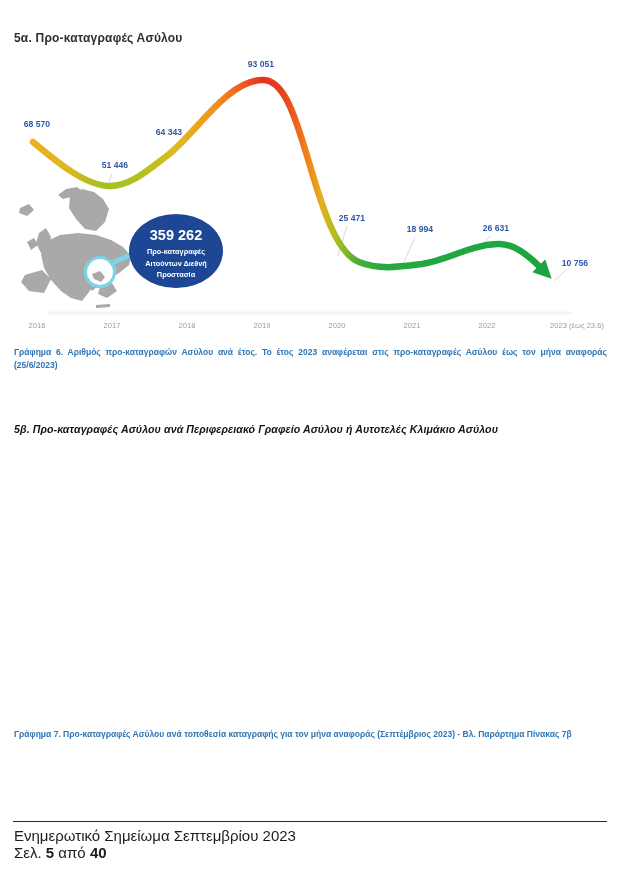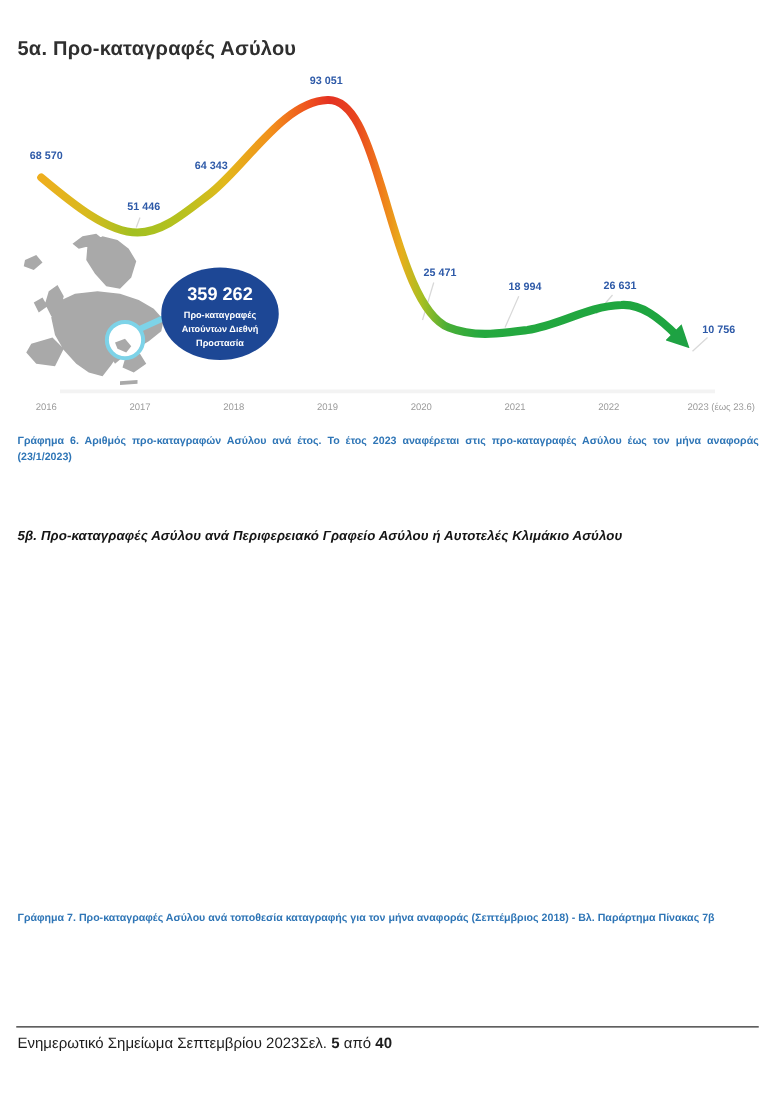--- a/index.html
+++ b/index.html
@@ -1,41 +1,41 @@
 <!DOCTYPE html>
 <html><head>
 <meta charset="utf-8">
 <style>
   html,body{margin:0;padding:0;background:#fff;}
   .page{
     position:relative;width:620px;height:876px;background:#ffffff;overflow:hidden;
     font-family:"Liberation Sans","DejaVu Sans",sans-serif;
   }
   .title-5a{
-    position:absolute;left:14px;top:31px;font-size:16px;font-weight:bold;color:#2f2f2f;letter-spacing:.2px;
+    position:absolute;left:14px;top:31px;font-size:12px;font-weight:bold;color:#2f2f2f;letter-spacing:.2px;
   }
   .chart-wrap{position:absolute;left:0;top:50px;width:620px;height:290px;}
   .caption-blue{
     color:#2e75b6;font-size:8.5px;font-weight:bold;line-height:13.2px;
   }
   .cap-block{position:absolute;left:14px;width:593px;}
   .cap-fig6{top:346px;}
   .just{text-align:justify;}
   .just-all{text-align:justify;text-align-last:justify;}
   .title-5b{
     position:absolute;left:14px;top:423px;font-size:10.6px;font-weight:bold;color:#141414;letter-spacing:.1px;font-style:italic;
   }
   .body-note{top:532px;line-height:15.4px;}
   .cap-fig7{top:728px;}
   .footer-rule{
     position:absolute;left:13px;top:821px;width:594px;border-top:1.4px solid #2b2b2b;height:0;
   }
   .footer-row{
-    position:absolute;left:14px;top:827px;width:592px;display:flex;
-    font-size:12px;color:#1d1d1d;
+    position:absolute;left:14px;top:827px;width:592px;display:flex;justify-content:space-between;
+    font-size:15px;color:#1d1d1d;flex-direction:column;
   }
   .footer-row .b{font-weight:bold;}
   svg text{font-family:"Liberation Sans","DejaVu Sans",sans-serif;}
 </style>
 </head>
 <body>
 
 <div class="page">
 
   <div class="title-5a">5α. Προ-καταγραφές Ασύλου</div>
@@ -120,27 +120,27 @@
           <text x="262" y="278" text-anchor="middle" font-size="7.6" fill="#9b9b9b">2019</text>
           <text x="337" y="278" text-anchor="middle" font-size="7.6" fill="#9b9b9b">2020</text>
           <text x="412" y="278" text-anchor="middle" font-size="7.6" fill="#9b9b9b">2021</text>
           <text x="487" y="278" text-anchor="middle" font-size="7.6" fill="#9b9b9b">2022</text>
           <text x="577" y="278" text-anchor="middle" font-size="7.6" fill="#9b9b9b">2023 (έως 23.6)</text>
         </g>
     </svg>
   </div>
 
   <div class="cap-block cap-fig6 caption-blue">
-    <div class="just-all">Γράφημα 6. Αριθμός προ-καταγραφών Ασύλου ανά έτος. Το έτος 2023 αναφέρεται στις προ-καταγραφές Ασύλου έως τον μήνα αναφοράς (23/1/2023)</div>
+    <div class="just-all">Γράφημα 6. Αριθμός προ-καταγραφών Ασύλου ανά έτος. Το έτος 2023 αναφέρεται στις προ-καταγραφές Ασύλου έως τον μήνα αναφοράς (25/6/2023)</div>
   </div>
 
   <div class="title-5b">5β. Προ-καταγραφές Ασύλου ανά Περιφερειακό Γραφείο Ασύλου ή Αυτοτελές Κλιμάκιο Ασύλου</div>
 
 
-  <div class="cap-block cap-fig7 caption-blue">Γράφημα 7. Προ-καταγραφές Ασύλου ανά τοποθεσία καταγραφής για τον μήνα αναφοράς (Σεπτέμβριος 2018) - Βλ. Παράρτημα Πίνακας 7β</div>
+  <div class="cap-block cap-fig7 caption-blue">Γράφημα 7. Προ-καταγραφές Ασύλου ανά τοποθεσία καταγραφής για τον μήνα αναφοράς (Σεπτέμβριος 2023) - Βλ. Παράρτημα Πίνακας 7β</div>
 
   <div class="footer-rule"></div>
   <div class="footer-row">
     <span>Ενημερωτικό Σημείωμα Σεπτεμβρίου 2023</span>
     <span>
       <span>Σελ.</span>
       <span class="b">5</span>
       <span>από</span>
       <span class="b">40</span>
     </span>

